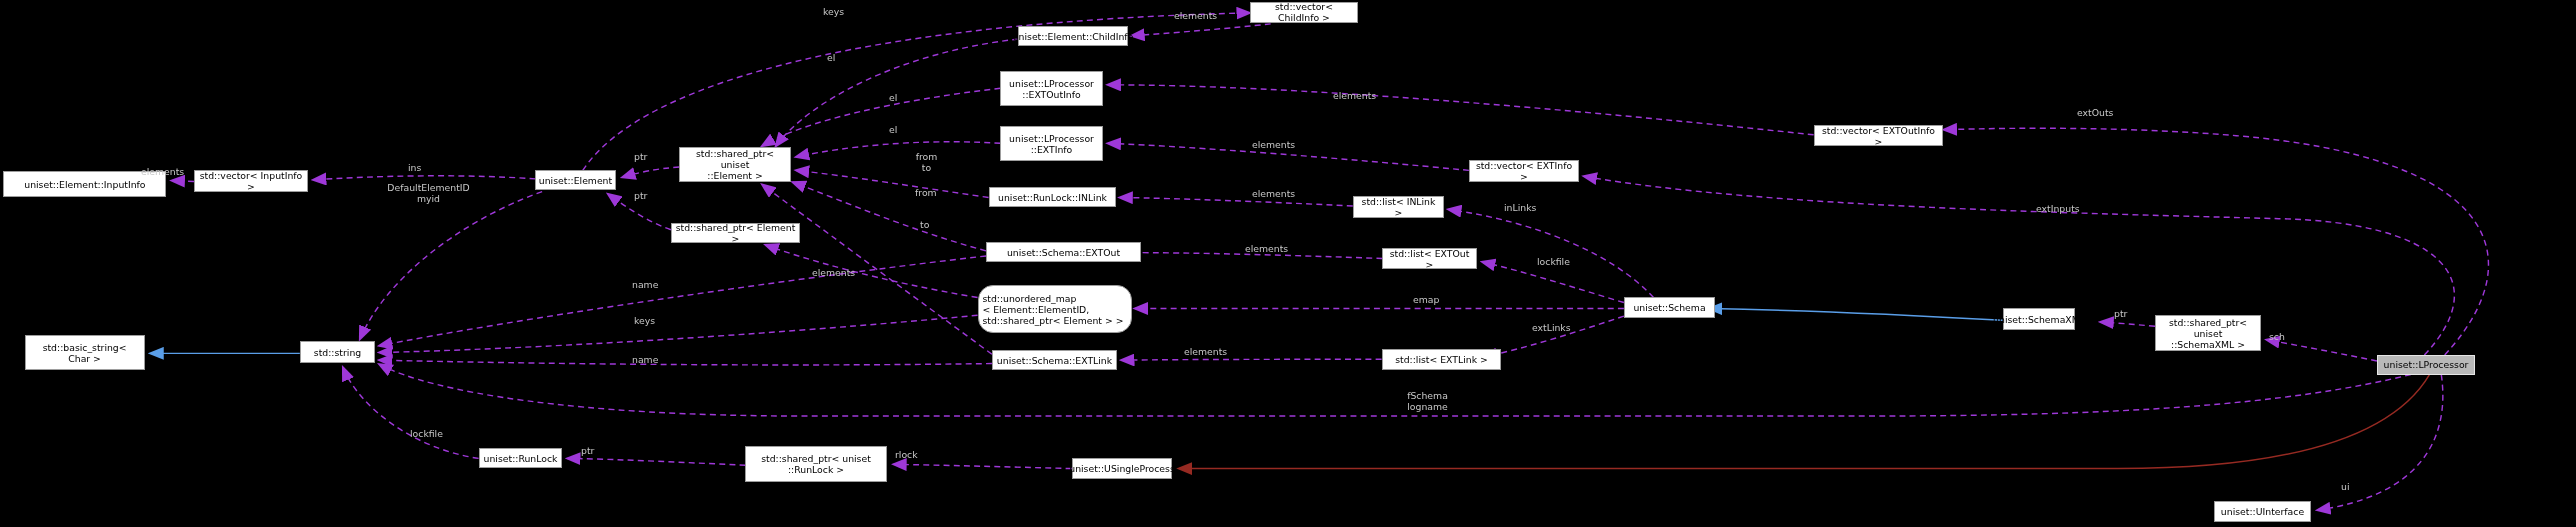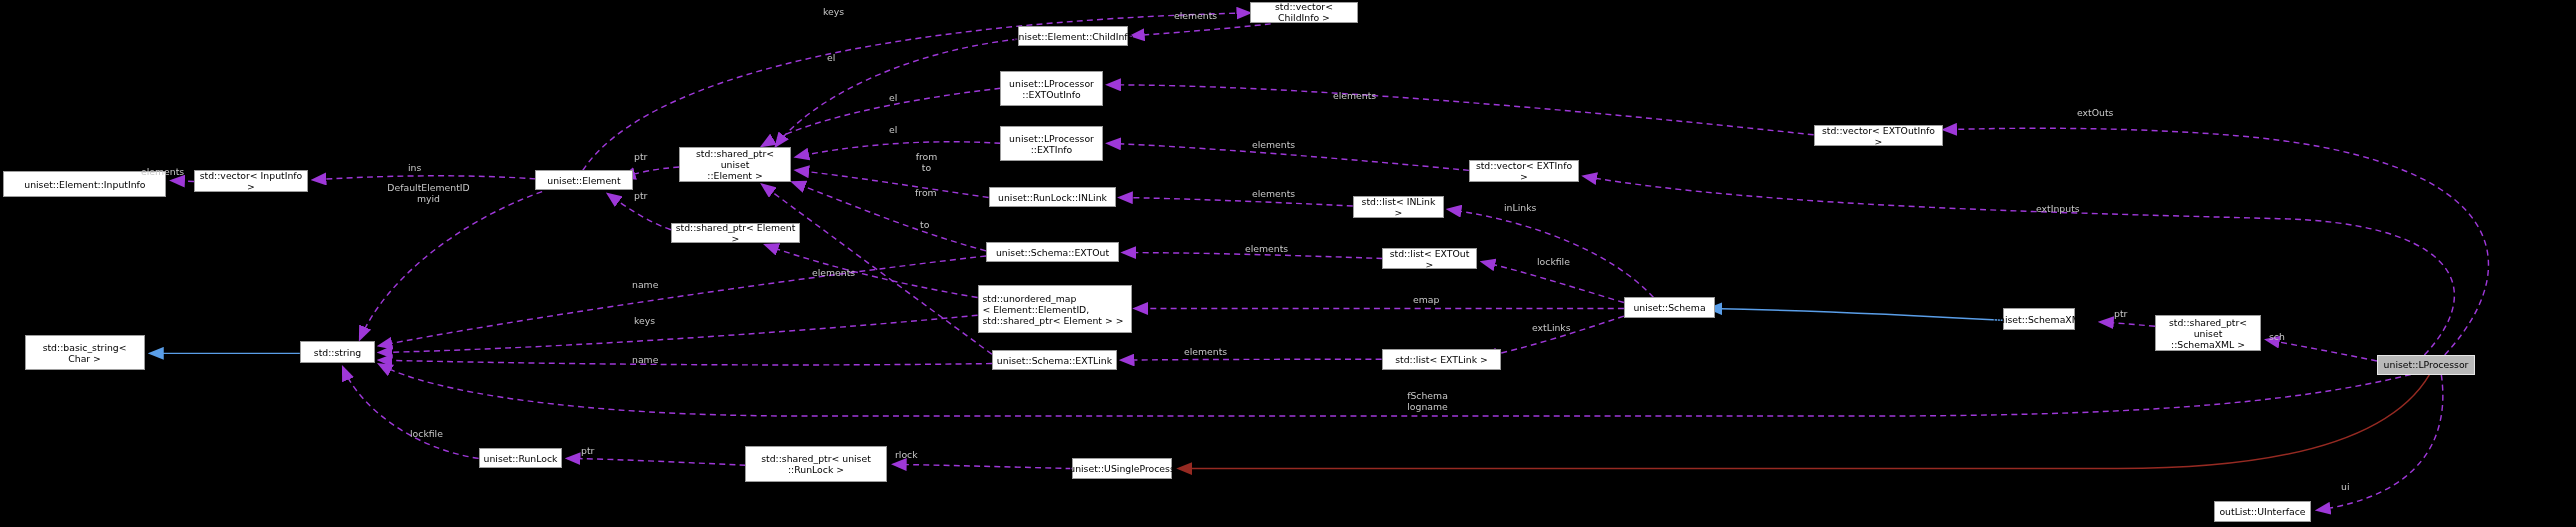--- a/index.html
+++ b/index.html
@@ -12,21 +12,21 @@
           font-family:"DejaVu Sans","Liberation Sans",sans-serif;overflow:hidden;}
   svg.edges{position:absolute;left:0;top:0;width:2576px;height:528px;}
   .eu{fill:none;stroke:var(--usage-edge);stroke-width:1.7;stroke-dasharray:7 5;}
   .ei{fill:none;stroke:var(--inheritance-edge);stroke-width:1.7;}
   .ep{fill:none;stroke:var(--private-edge);stroke-width:1.7;}
   .mU{fill:var(--usage-edge);} .mI{fill:var(--inheritance-edge);} .mP{fill:var(--private-edge);}
   .node{position:absolute;box-sizing:border-box;background:var(--node-bg);
         border:1.3px solid var(--node-border);color:var(--node-text);
         font-size:9.3px;line-height:11px;display:flex;align-items:center;justify-content:center;
         text-align:center;white-space:pre-line;padding:1.7px 3.4px;cursor:pointer;}
-  .node.left{justify-content:flex-start;text-align:left;}
+  .node.left{justify-content:flex-start;text-align:left;border-radius:15px;}
   .node.main{background:var(--main-node-bg);border-color:#e6e6e6;cursor:default;}
   .elabel{position:absolute;color:var(--label-color);font-size:9.3px;line-height:10.6px;
           white-space:pre-line;text-align:center;}
 </style>
 </head>
 <body>
 
 <div id="canvas">
 
   <svg class="edges" viewBox="0 0 3041 623" width="2576" height="528">
@@ -79,32 +79,32 @@
     <path class="eu" marker-end="url(#mU)" d="M2882,442 C2893,520 2855,585 2736,602"></path>
 
     <path class="ei" marker-end="url(#mI)" d="M354,417 L178,417"></path>
     <path class="ei" marker-end="url(#mI)" d="M2364,378 C2260,372 2125,366 2018,364"></path>
 
     <path class="ep" marker-end="url(#mP)" d="M2868,442 C2825,515 2705,553 2500,553 L1392,553"></path>
   </svg>
 
   <div class="node" style="left:3.4px;top:171px;width:163px;height:26px">uniset::Element::InputInfo</div>
   <div class="node" style="left:194px;top:170px;width:114px;height:22px">std::vector&lt; InputInfo &gt;</div>
-  <div class="node" style="left:535px;top:170px;width:98px;height:20.3px">uniset::Element</div>
+  <div class="node" style="left:535px;top:170px;width:81px;height:20.3px">uniset::Element</div>
   <div class="node" style="left:679px;top:147px;width:112px;height:35px">std::shared_ptr&lt; uniset
 ::Element &gt;</div>
   <div class="node" style="left:671px;top:223px;width:129px;height:20.3px">std::shared_ptr&lt; Element &gt;</div>
   <div class="node" style="left:1018px;top:26px;width:110px;height:20.3px">uniset::Element::ChildInfo</div>
   <div class="node" style="left:1250px;top:1.7px;width:108px;height:21px">std::vector&lt; ChildInfo &gt;</div>
   <div class="node" style="left:1000px;top:71px;width:103px;height:35px">uniset::LProcessor
 ::EXTOutInfo</div>
   <div class="node" style="left:1000px;top:126px;width:103px;height:35px">uniset::LProcessor
 ::EXTInfo</div>
   <div class="node" style="left:989px;top:187px;width:127px;height:20.3px">uniset::RunLock::INLink</div>
-  <div class="node" style="left:986px;top:242px;width:133px;height:20.3px">uniset::Schema::EXTOut</div>
+  <div class="node" style="left:986px;top:242px;width:155px;height:20.3px">uniset::Schema::EXTOut</div>
   <div class="node left" style="left:978px;top:285px;width:154px;height:48px">std::unordered_map
 &lt; Element::ElementID,
 std::shared_ptr&lt; Element &gt; &gt;</div>
   <div class="node" style="left:992px;top:350px;width:125px;height:20.3px">uniset::Schema::EXTLink</div>
   <div class="node" style="left:24.6px;top:335px;width:120px;height:35px">std::basic_string&lt;
 Char &gt;</div>
   <div class="node" style="left:300px;top:341px;width:75px;height:22px">std::string</div>
   <div class="node" style="left:1469px;top:160px;width:110px;height:22px">std::vector&lt; EXTInfo &gt;</div>
   <div class="node" style="left:1353px;top:196px;width:91px;height:22px">std::list&lt; INLink &gt;</div>
   <div class="node" style="left:1814px;top:125px;width:129px;height:21px">std::vector&lt; EXTOutInfo &gt;</div>
@@ -112,21 +112,21 @@
   <div class="node" style="left:1624px;top:297px;width:91px;height:21px">uniset::Schema</div>
   <div class="node" style="left:1382px;top:349px;width:119px;height:21px">std::list&lt; EXTLink &gt;</div>
   <div class="node" style="left:2003px;top:308px;width:72px;height:22px">uniset::SchemaXML</div>
   <div class="node" style="left:2155px;top:315px;width:106px;height:36px">std::shared_ptr&lt; uniset
 ::SchemaXML &gt;</div>
   <div class="node main" style="left:2377px;top:355px;width:98px;height:19.5px">uniset::LProcessor</div>
   <div class="node" style="left:479px;top:448px;width:83px;height:20.3px">uniset::RunLock</div>
   <div class="node" style="left:745px;top:446px;width:142px;height:36px">std::shared_ptr&lt; uniset
 ::RunLock &gt;</div>
   <div class="node" style="left:1072px;top:458px;width:100px;height:21px">uniset::USingleProcess</div>
-  <div class="node" style="left:2214px;top:501px;width:97px;height:21px">outList::UInterface</div>
+  <div class="node" style="left:2214px;top:501px;width:97px;height:21px">uniset::UInterface</div>
 
   <div class="elabel" style="left:141px;top:167px">elements</div>
   <div class="elabel" style="left:408px;top:163px">ins</div>
   <div class="elabel" style="left:363px;top:183px;width:131px">DefaultElementID
 myid</div>
   <div class="elabel" style="left:634px;top:152px">ptr</div>
   <div class="elabel" style="left:634px;top:191px">ptr</div>
   <div class="elabel" style="left:823px;top:6.8px">keys</div>
   <div class="elabel" style="left:1174px;top:11px">elements</div>
   <div class="elabel" style="left:827px;top:53px">el</div>

